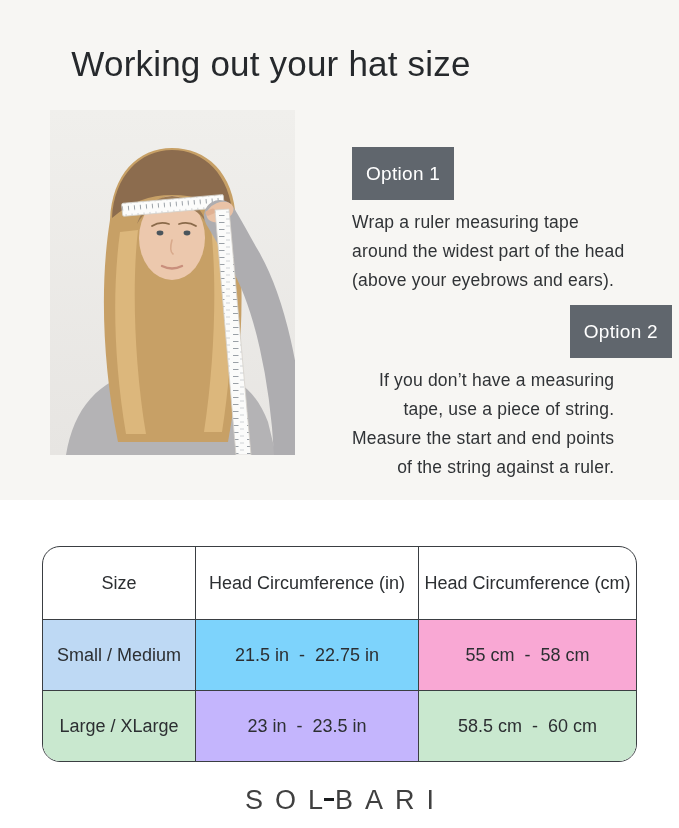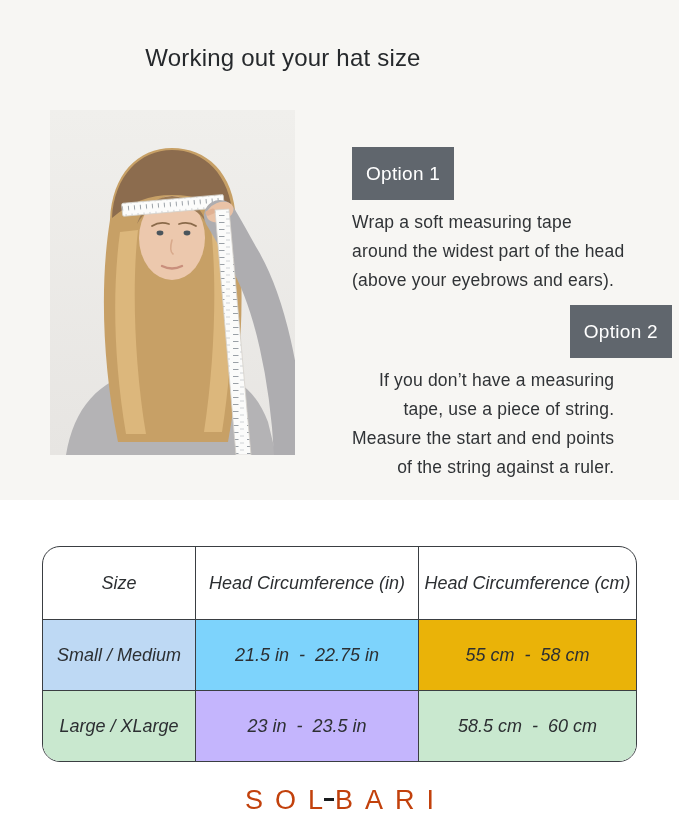--- a/index.html
+++ b/index.html
@@ -17,24 +17,24 @@
     overflow: hidden;
   }
   .top-bg {
     position: absolute;
     top: 0; left: 0;
     width: 679px; height: 500px;
     background: #f7f6f3;
   }
   .page-title {
     position: absolute;
-    top: 44px; left: 12px;
+    top: 44px; left: 0;
     width: 542px;
     text-align: center;
-    font-size: 24px;
+    font-size: 35px;
     font-weight: 500;
     letter-spacing: 0.2px;
     color: #26292c;
   }
   .photo-frame {
     position: absolute;
     left: 50px; top: 110px;
     width: 245px; height: 345px;
     overflow: hidden;
   }
@@ -76,33 +76,32 @@
     background: #ffffff;
   }
   .cell {
     display: flex;
     align-items: center;
     justify-content: center;
     text-align: left;
     font-size: 18px;
     color: #2c2f32;
     white-space: pre;
-    font-style: italic;
   }
   .cell.col2, .cell.col3 { border-left: 1.5px solid #3a3e42; }
   .row2 .cell, .row3 .cell { border-top: 1.5px solid #3a3e42; }
   .trow { display: contents; }
   .brand {
     position: absolute;
     top: 785px; left: 0;
     width: 679px;
     text-align: center;
     font-size: 27px;
     font-weight: 500;
-    color: #c2410c;
+    color: #404040;
     padding-left: 12px;
   }
   .brand span { letter-spacing: 12px; }
   .brand-b { position: relative; }
   .brand-b::before {
     content: "";
     position: absolute;
     left: -11px;
     top: calc(50% - 2px);
     width: 10px;
@@ -178,21 +177,21 @@
 
       <g>
         <path d="M165 100 L179 99 L201 345 L186 345 Z" fill="url(#ticksV)" stroke="#d5d2cc" stroke-width="0.8"></path>
       </g>
     </svg>
   </div>
 
   <div class="options">
     <div class="option-block">
       <span class="option-badge" style="background: rgb(96, 102, 109);">Option 1</span>
-      <p class="option-text">Wrap a soft measuring tape
+      <p class="option-text">Wrap a ruler measuring tape
 around the widest part of the head
 (above your eyebrows and ears).</p>
     </div>
     <div class="option-block">
       <span class="option-badge" style="background: rgb(96, 102, 109);">Option 2</span>
       <p class="option-text">If you don’t have a measuring
 tape, use a piece of string.
 Measure the start and end points
 of the string against a ruler.</p>
     </div>
@@ -200,21 +199,21 @@
 
   <div class="size-table">
     <div class="trow row1">
       <div class="cell col1">Size</div>
       <div class="cell col2">Head Circumference (in)</div>
       <div class="cell col3">Head Circumference (cm)</div>
     </div>
     <div class="trow row2">
       <div class="cell col1" style="background: rgb(190, 217, 244);">Small / Medium</div>
       <div class="cell col2" style="background: #7dd3fc;">21.5 in  -  22.75 in</div>
-      <div class="cell col3" style="background: #eab308;">55 cm  -  58 cm</div>
+      <div class="cell col3" style="background: #f9a8d4;">55 cm  -  58 cm</div>
     </div>
     <div class="trow row3">
       <div class="cell col1" style="background: rgb(201, 232, 207);">Large / XLarge</div>
       <div class="cell col2" style="background: #c4b5fd;">23 in  -  23.5 in</div>
       <div class="cell col3" style="background: rgb(201, 232, 207);">58.5 cm  -  60 cm</div>
     </div>
   </div>
 
   <div class="brand" aria-label="SOLBARI">
     <span>SOL</span><span class="brand-b">B</span><span>ARI</span>

